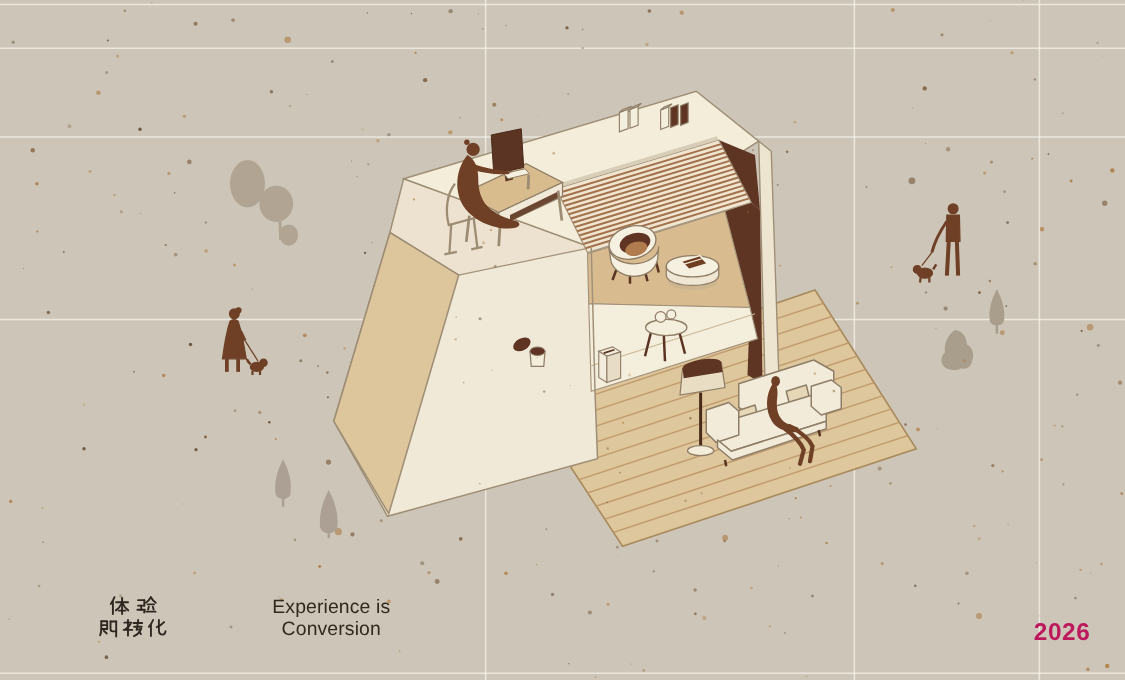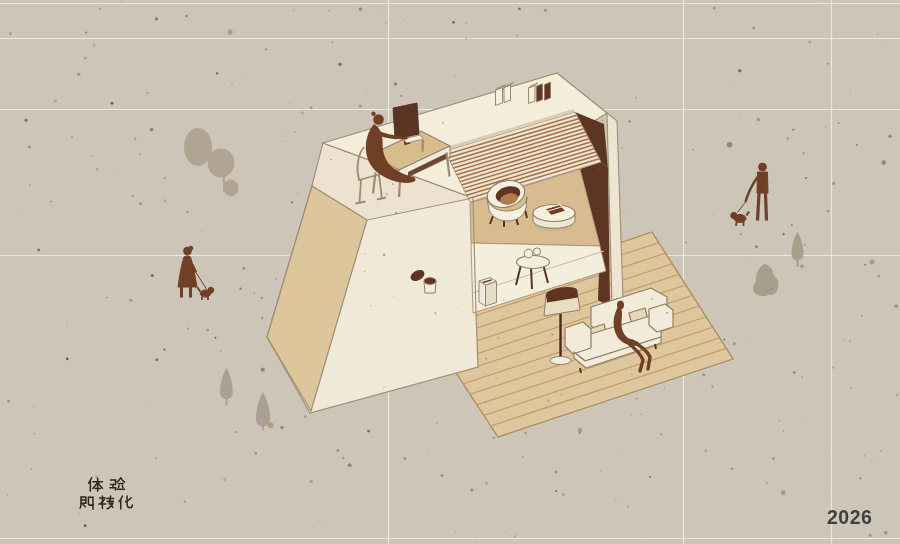--- a/index.html
+++ b/index.html
@@ -6,21 +6,21 @@
   #stage{position:relative;width:900px;height:544px;overflow:hidden;background:#cdc6b8;}
   #art{position:absolute;left:0;top:0;}
   .txt{position:absolute;color:#31281e;}
   #cjk-title{left:106px;top:476px;transform:translateX(-50%);display:flex;flex-direction:column;align-items:center;gap:1px;}
   .cjk-row{display:flex;align-items:center;}
   .cjk-row.r1{gap:5px;}
   .cjk-row.r2{gap:2px;}
   .cjk{width:17px;height:17px;display:block;}
   .cjk path{fill:none;stroke:#2e2720;stroke-width:2.15;stroke-linecap:round;stroke-linejoin:round;}
   #en-title{left:265px;top:477px;transform:translateX(-50%);font-size:15.5px;line-height:17.5px;font-weight:500;text-align:center;letter-spacing:.1px;color:#31281e;white-space:nowrap;}
-  #year{left:827px;top:506px;font-size:19.5px;font-weight:bold;letter-spacing:.5px;color:#404040;}
+  #year{left:827px;top:495px;font-size:19.5px;font-weight:bold;letter-spacing:.5px;color:#be185d;}
 </style>
 </head>
 <body>
 
 <div id="stage">
 <svg id="art" width="900" height="544" viewBox="0 0 900 544">
   <defs>
     <clipPath id="deckclip">
           <polygon points="652,232 733,359 498,437 415,310 605,248"></polygon>
         </clipPath>
@@ -580,15 +580,19 @@
     </svg>
     <svg class="cjk" viewBox="0 0 24 24">
       <path d="M8.4,2.8 C7.2,5.8 5.6,8.4 3.6,10.6"></path>
           <path d="M6,7.8 L6,21"></path>
       <path d="M20.8,5.2 C18.4,7.8 15.6,9.8 12.6,11"></path>
       <path d="M15,2.8 L15,14.4 C15,18.4 16.8,19.3 19.2,19.3 C21.1,19.3 22.1,18 22.5,15.6"></path>
     </svg>
   </div>
 </div>
 
+<div id="en-title" class="txt">
+  <div>Experience is</div>
+  <div>Conversion</div>
+</div>
 
 <div id="year" class="txt">2026</div>
 </div>
 
 </body></html>

